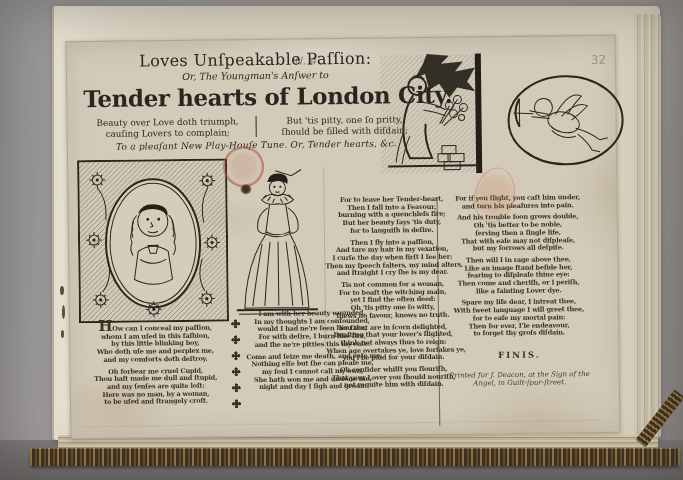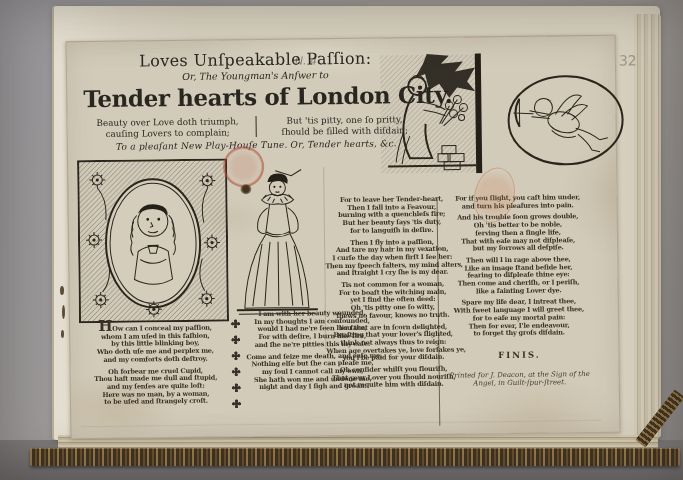--- a/index.html
+++ b/index.html
@@ -75,21 +75,21 @@
   .stamp-red{position:absolute;left:155px;top:106px;width:37px;height:37px;border-radius:50%;
     border:2px solid rgba(176,80,58,.6);box-shadow:inset 0 0 0 1px rgba(176,80,58,.25);
     background:radial-gradient(circle, rgba(190,95,65,.18) 40%, transparent 70%);transform:rotate(-12deg);}
   .stamp-oval{position:absolute;left:406px;top:130px;width:38px;height:54px;border-radius:50%;
     border:1px solid rgba(200,115,75,.45);background:radial-gradient(circle, rgba(205,125,80,.22) 45%, transparent 75%);
     transform:rotate(14deg);}
   .ink-blot{position:absolute;left:172px;top:144px;width:11px;height:10px;border-radius:50%;
     background:radial-gradient(circle,#46331e 40%, rgba(70,51,30,.4) 75%, transparent 100%);}
   .pencil{position:absolute;color:#6d6860;font-family:"DejaVu Sans",sans-serif;}
   .pencil-note{left:228px;top:15px;font-size:11px;font-style:italic;opacity:.75;}
-  .pencil-32{left:552px;top:17px;font-size:14px;opacity:.55;}
+  .pencil-32{left:524px;top:17px;font-size:12px;opacity:.55;}
   .pencil-22{left:596px;top:384px;font-size:11px;transform:rotate(78deg);opacity:.6;letter-spacing:2px;}
   
   .woodcut{position:absolute;}
   .wc-man{left:9px;top:118px;}
   .wc-woman{left:163px;top:128px;}
   .wc-flora{left:312px;top:16px;}
   .wc-cupid{left:436px;top:34px;}
   svg .ink{stroke:#2b251c;fill:none;stroke-width:1;}
   svg .ink2{stroke:#2b251c;fill:none;stroke-width:2;}
   svg .fill{fill:#241f17;stroke:none;}

